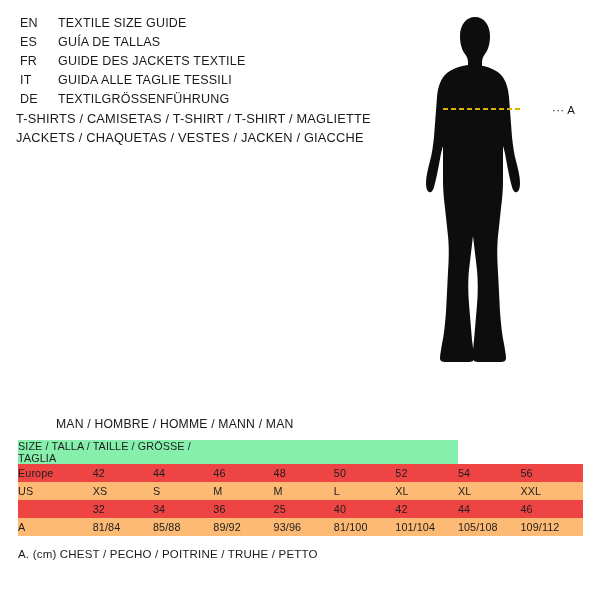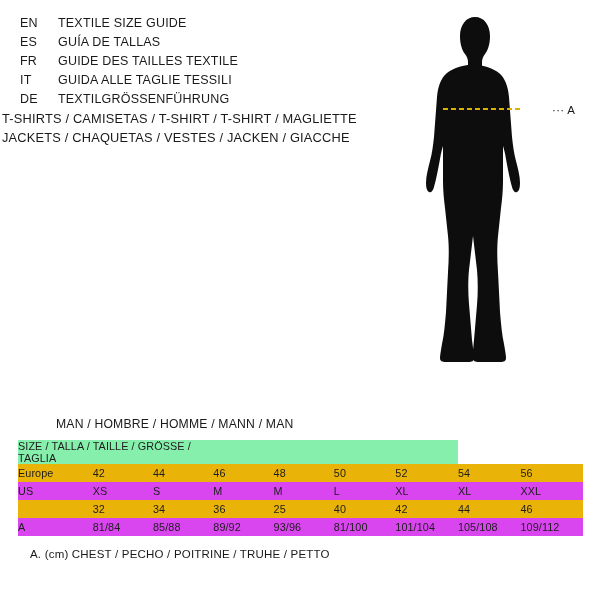--- a/index.html
+++ b/index.html
@@ -40,21 +40,21 @@
     flex: 0 0 38px;
     font-size: 12.5px;
   }
   .lang-text {
     white-space: nowrap;
   }
 
   
   .cat-block {
     position: absolute;
-    left: 2px;
+    left: 16px;
     top: 111px;
   }
   .cat-line {
     font-size: 12.8px;
     letter-spacing: 0.2px;
     height: 19px;
     white-space: nowrap;
   }
 
   
@@ -102,62 +102,61 @@
     vertical-align: middle;
     color: #1d1d1d;
     font-size: 10.8px;
     letter-spacing: 0.1px;
   }
   .row-head td {
     background: #86efac;
     font-size: 10.8px;
   }
   .row-shaded td {
-    background: #eab308;
+    background: #ef4444;
   }
   .row-plain td {
-    background: #d946ef;
+    background: #fdba74;
   }
   td.c-label {
     width: 84px;
     padding-left: 3px;
   }
   td.c-val {
     width: 68px;
     text-align: left;
     padding-left: 1px;
   }
 
   .footnote {
     position: absolute;
     left: 18px;
     top: 548px;
     font-size: 11.5px;
     letter-spacing: 0.2px;
     white-space: nowrap;
-    margin-left: 12px;
   }
 </style>
 </head>
 <body>
 
 <div class="page">
 
   <div class="lang-block">
     <div class="lang-row">
       <span class="lang-code">EN</span>
       <span class="lang-text">TEXTILE SIZE GUIDE</span>
     </div>
     <div class="lang-row">
       <span class="lang-code">ES</span>
       <span class="lang-text">GUÍA DE TALLAS</span>
     </div>
     <div class="lang-row">
       <span class="lang-code">FR</span>
-      <span class="lang-text">GUIDE DES TAILLES TEXTILE</span>
+      <span class="lang-text">GUIDE DES JACKETS TEXTILE</span>
     </div>
     <div class="lang-row">
       <span class="lang-code">IT</span>
       <span class="lang-text">GUIDA ALLE TAGLIE TESSILI</span>
     </div>
     <div class="lang-row">
       <span class="lang-code">DE</span>
       <span class="lang-text">TEXTILGRÖSSENFÜHRUNG</span>
     </div>
   </div>

